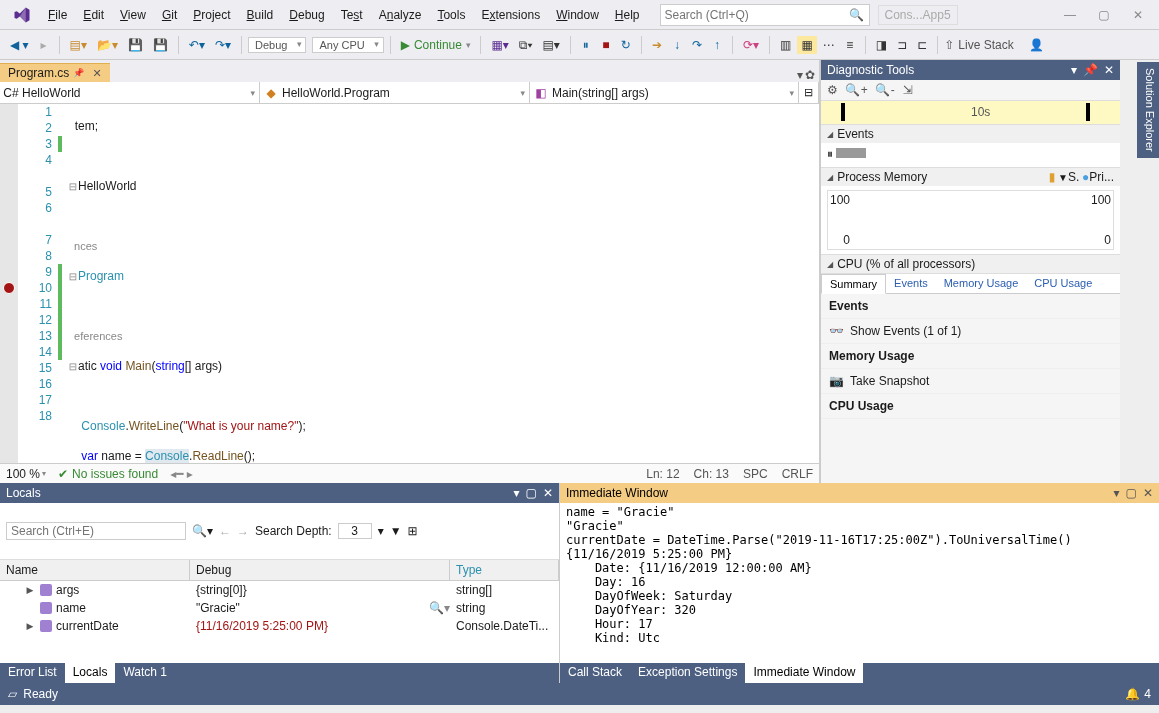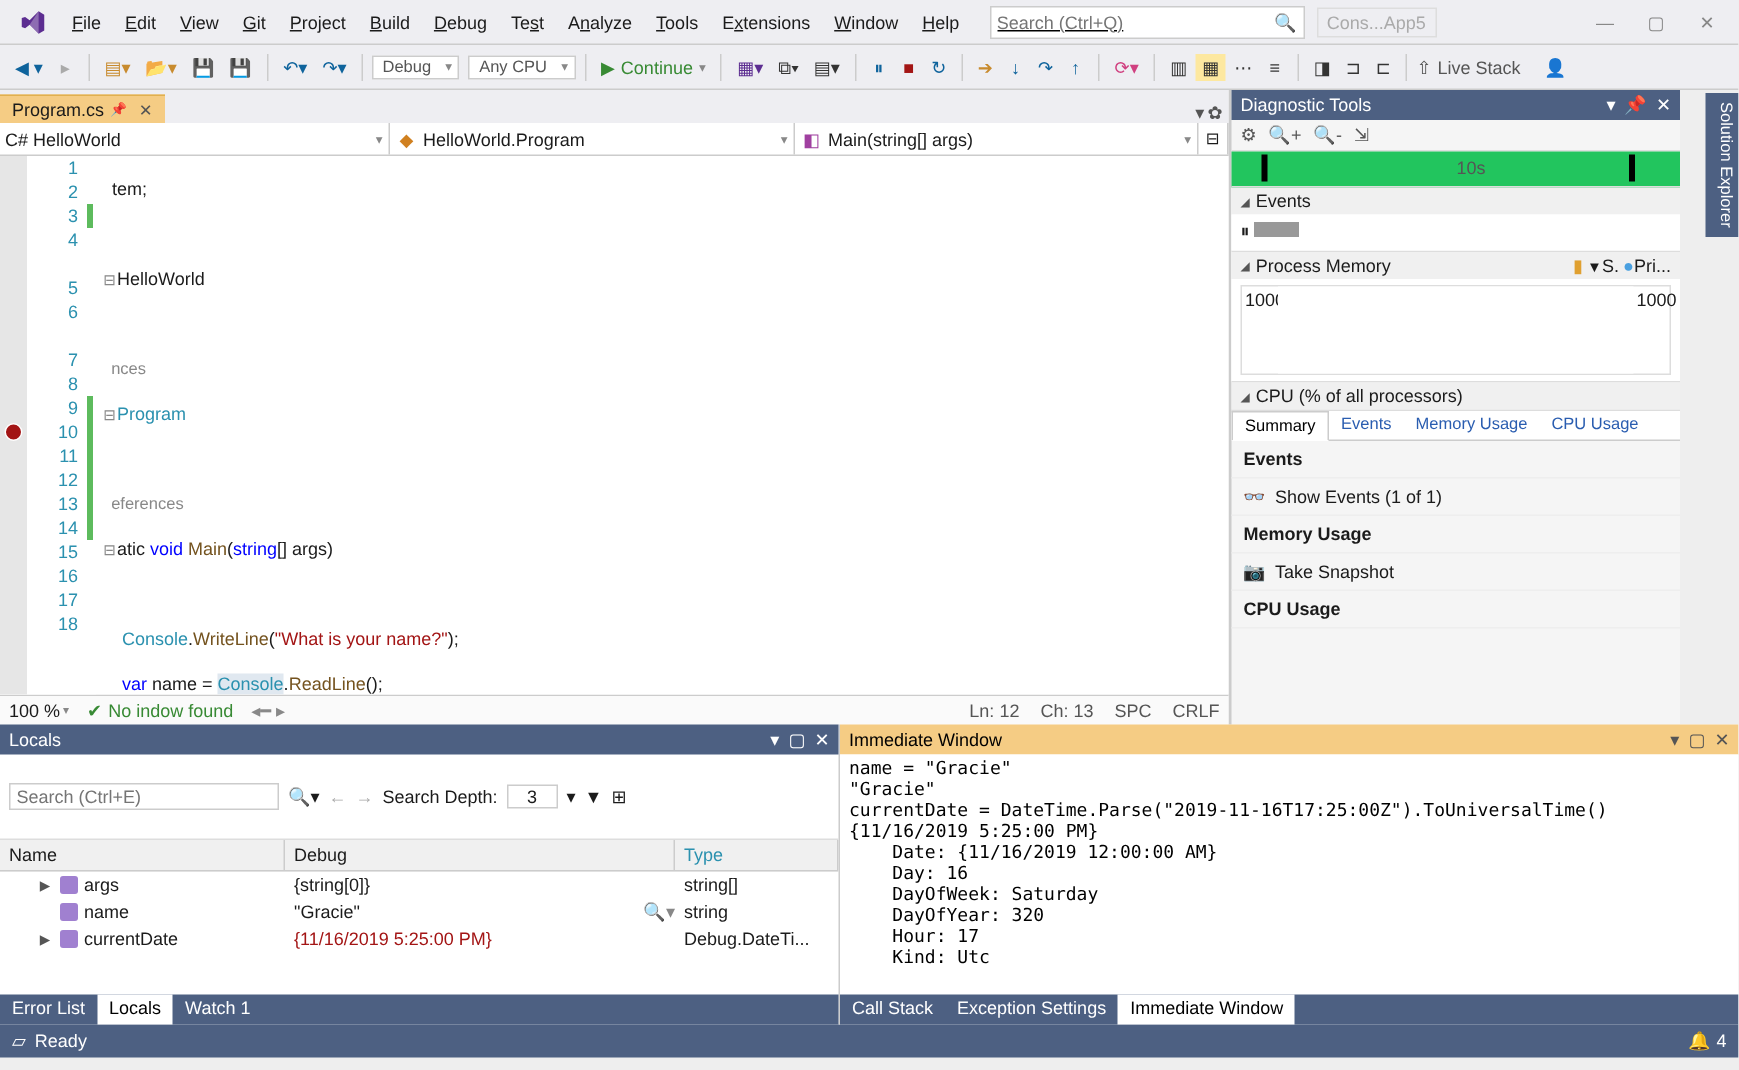--- a/index.html
+++ b/index.html
@@ -2,21 +2,21 @@
 <html><head>
 <meta charset="utf-8">
 <style>
 * { margin:0; padding:0; box-sizing:border-box; font-family:"Segoe UI",Arial,sans-serif; font-size:12px; }
 body { width:1159px; height:713px; background:#eee; overflow:hidden; position:relative; color:#1b1b1b; }
 .menubar { height:30px; background:#eeeef2; display:flex; align-items:center; padding:0 4px; border-bottom:1px solid #ccc;}
 .logo { width:24px; height:24px; margin:0 6px; display:flex; align-items:center; justify-content:center; }
 .menu-item { padding:4px 8px; cursor:pointer; }
 .menu-item u { text-decoration:underline; }
 .searchbox { margin-left:12px; width:210px; height:22px; border:1px solid #ccc; background:#fff; display:flex; align-items:center; padding:0 4px; }
-.searchbox input { border:none; flex:1; outline:none; font-size:12px;text-decoration:underline; }
+.searchbox input { border:none; flex:1; outline:none; font-size:12px; }
 .searchbox .sicon { color:#555; }
 .title-app { margin-left:8px; color:#aaa; padding:2px 6px; border:1px solid #ddd;}
 .winbtns { margin-left:auto; display:flex; }
 .winbtn { width:34px; height:24px; display:flex; align-items:center; justify-content:center; color:#888; }
 .toolbar { height:30px; background:#eeeef2; display:flex; align-items:center; padding:0 6px; gap:2px; border-bottom:1px solid #ccc; }
 .tbtn { padding:2px 4px; color:#333; display:flex; align-items:center; gap:2px; min-width:18px; justify-content:center; }
 .tsep { width:1px; height:18px; background:#ccc; margin:0 4px;}
 .tdrop { border:1px solid #ccc; background:#fff; padding:1px 18px 1px 6px; font-size:11px; color:#555; position:relative; }
 .tdrop::after { content:"▾"; position:absolute; right:4px; font-size:9px; color:#888;}
 .continue { color:#388a34; display:flex; align-items:center; gap:4px; padding:0 4px;}
@@ -48,30 +48,30 @@
 .statusrow{ height:20px; border-top:1px solid #ccc; display:flex; align-items:center; font-size:11px; padding:0 6px; gap:12px; background:#fafafa;}
 .statusrow .zoom{ display:flex; align-items:center; gap:2px;}
 .statusrow .zoom::after{content:"▾"; font-size:8px; color:#888;}
 .statusrow .ok{ color:#388a34; display:flex; align-items:center; gap:4px;}
 .statusrow .right{ margin-left:auto; display:flex; gap:14px; color:#555;}
 .diag { width:300px; display:flex; flex-direction:column; background:#f5f5f5; border-left:1px solid #ccc;}
 .panelhead{ background:#4d6082; color:#fff; padding:3px 6px; font-size:11px; display:flex; align-items:center;}
 .panelhead .ctrls{ margin-left:auto; display:flex; gap:6px; font-size:10px;}
 .diagtb{ padding:3px 6px; display:flex; gap:8px; border-bottom:1px solid #ddd; color:#555;}
 .diagsess{ padding:3px 6px; font-size:11px; border-bottom:1px solid #ddd; background:#fff;}
-.timeline{ height:24px; background:#22c55e; border-bottom:1px solid #ddd; position:relative; font-size:10px; color:#555;}
+.timeline{ height:24px; background:#fef9c3; border-bottom:1px solid #ddd; position:relative; font-size:10px; color:#555;}
 .timeline .t10{ position:absolute; left:150px; top:4px;}
 .timeline .bar1{ position:absolute; left:20px; top:2px; width:4px; height:18px; background:#000;}
 .timeline .bar2{ position:absolute; right:30px; top:2px; width:4px; height:18px; background:#000;}
 .section{ border-bottom:1px solid #ddd; background:#fff;}
 .secthead{ padding:2px 6px; font-size:11px; background:#f0f0f0; display:flex; align-items:center; gap:4px;}
 .secthead::before{ content:"◢"; font-size:8px; color:#555;}
 .sectbody{ padding:4px 6px; background:#fff; min-height:24px;}
 .memchart{ height:60px; display:flex; border:1px solid #ddd; position:relative;}
-.memchart .y{ width:24px; display:flex; justify-content:space-between; font-size:10px; text-align:right; padding:2px;}
+.memchart .y{ width:24px; display:flex; flex-direction:column; justify-content:space-between; font-size:10px; text-align:right; padding:2px;}
 .memchart .area{ flex:1; background:#fff;}
 .tabs2{ display:flex; border-bottom:1px solid #ccc; background:#fff;}
 .tab2{ padding:3px 8px; font-size:11px; cursor:pointer; color:#2a5db0;}
 .tab2.active{ border:1px solid #ccc; border-bottom:1px solid #fff; margin-bottom:-1px; background:#fff; color:#000;}
 .link-row{ padding:5px 8px; border-bottom:1px solid #eee; font-size:11px; display:flex; align-items:center; gap:6px;}
 .link-row .sect-title{ font-weight:600;}
 .side-tab{ position:absolute; right:0; top:62px; width:22px; background:#4d6082; color:#fff; writing-mode:vertical-rl; text-orientation:mixed; padding:6px 3px; font-size:11px;}
 .bottom{ height:200px; display:flex; background:#fff;}
 .locals{ width:560px; display:flex; flex-direction:column; border-right:1px solid #ccc;}
 .imm{ flex:1; display:flex; flex-direction:column;}
@@ -278,21 +278,21 @@
 <div class="ln">    <span class="k">var</span> name = <span class="t" style="background:#e0e8f0">Console</span>.<span class="m">ReadLine</span>();</div>
 
 
 
 
 
       </div>
     </div>
     <div class="statusrow">
       <span class="zoom">100 %</span>
-      <span class="ok">✔ <span>No indow found</span></span>
+      <span class="ok">✔ <span>No issues found</span></span>
       <span style="color:#888">◂━ ▸</span>
       <span class="right">
         <span>Ln: 12</span>
         <span>Ch: 13</span>
         <span>SPC</span>
         <span>CRLF</span>
       </span>
     </div>
   </div>
 
@@ -418,21 +418,21 @@
   <div class="v ">"Gracie" <span style="float:right;color:#888">🔍▾</span></div>
   <div class="tc">string</div>
         </div>
         <div class="row">
           <div class="n">
             <span class="exp">▶</span>
             <span class="ico"></span>
             <span>currentDate</span>
           </div>
   <div class="v red">{11/16/2019 5:25:00 PM}</div>
-  <div class="tc">Debug.DateTi...</div>
+  <div class="tc">Console.DateTi...</div>
         </div>
       </div>
     <div class="bottom-tabs">
       <div class="btab">Error List</div>
       <div class="btab active">Locals</div>
       <div class="btab">Watch 1</div>
     </div>
   </div>
   <div class="imm">
     <div class="locals-head">

